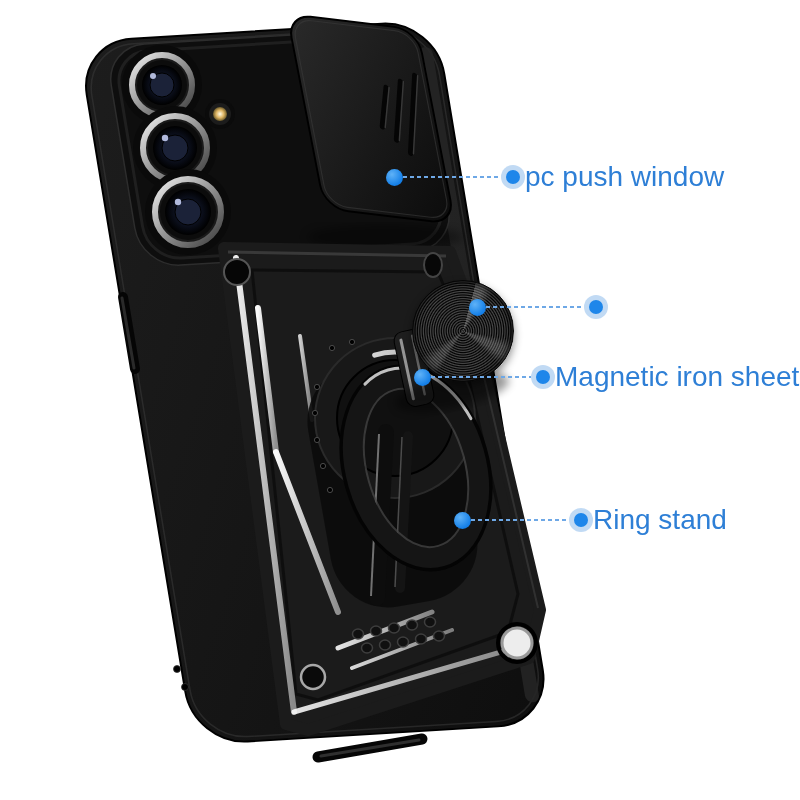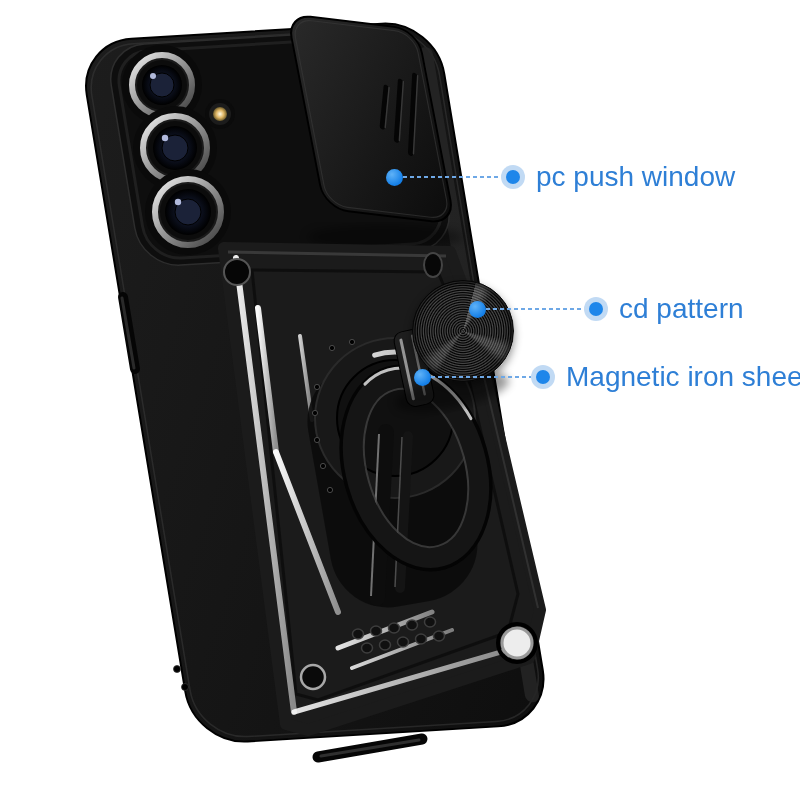--- a/index.html
+++ b/index.html
@@ -20,21 +20,21 @@
 
   
   .callout{position:absolute;display:flex;align-items:center;z-index:3;}
   .pt{width:17px;height:17px;border-radius:50%;flex:0 0 auto;
       background:radial-gradient(circle at 35% 32%, #5fb2f7, #1580e8 68%, #0e6ed4);}
   .leader{height:2px;flex:0 0 auto;
       background:repeating-linear-gradient(90deg,#6ea8e6 0 4px,rgba(0,0,0,0) 4px 7px);}
   .halo{width:24px;height:24px;border-radius:50%;background:rgba(93,158,226,.38);
       display:flex;align-items:center;justify-content:center;flex:0 0 auto;}
   .halo .core{width:14px;height:14px;border-radius:50%;background:#1e86ea;}
-  .lbl{margin-left:11px;font-size:28px;color:#2e7fd6;white-space:nowrap;line-height:1;}
+  .lbl{font-size:28px;color:#2e7fd6;white-space:nowrap;line-height:1;}
 
   .co-pc  {left:386px;top:163px}.co-pc  .leader{width:98px}
   .co-cd  {left:469px;top:295px}.co-cd  .leader{width:98px}
   .co-mag {left:414px;top:363px}.co-mag .leader{width:100px}
   .co-ring{left:454px;top:506px}.co-ring .leader{width:98px}
   .co-tpu {left:431px;top:697px}.co-tpu .leader{width:99px}
 </style>
 </head>
 <body>
 
@@ -220,27 +220,34 @@
       </span>
   <span class="lbl">pc push window</span>
 </div>
 
 <div class="callout co-cd">
   <span class="pt"></span>
   <span class="leader"></span>
   <span class="halo">
         <span class="core"></span>
       </span>
-  <span class="lbl">cd pattern</span>
 </div>
 
 <div class="callout co-mag">
   <span class="pt"></span>
   <span class="leader"></span>
   <span class="halo">
         <span class="core"></span>
       </span>
   <span class="lbl">Magnetic iron sheet</span>
 </div>
 
+<div class="callout co-ring">
+  <span class="pt"></span>
+  <span class="leader"></span>
+  <span class="halo">
+        <span class="core"></span>
+      </span>
+  <span class="lbl">Ring stand</span>
+</div>
 
 
 </div>
 
 </body></html>

